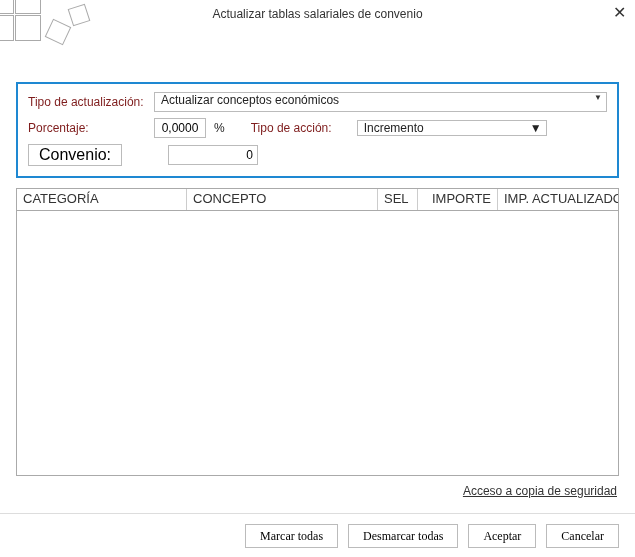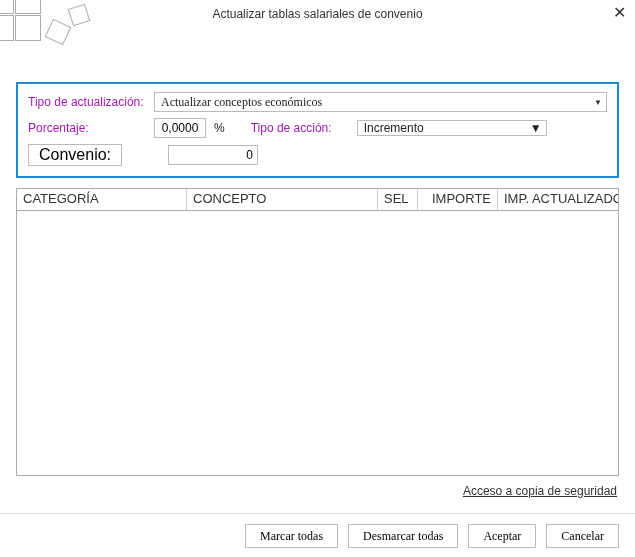--- a/index.html
+++ b/index.html
@@ -59,33 +59,31 @@
     padding: 8px 10px 10px 10px;
   }
   .row {
     display: flex;
     align-items: center;
     margin-bottom: 6px;
     gap: 6px;
   }
   .row:last-child { margin-bottom: 0; }
   .lbl {
-    color: #a21caf;
+    color: #7f1d1d;
   }
   .lbl1 { width: 120px; }
   .select {
     flex: 1;
     display: flex;
-    align-items: center;
     justify-content: space-between;
     border: 1px solid #bbb;
     height: 20px;
     padding: 0 4px 0 6px;
     background: #fff;
-    font-family: Liberation Serif, serif;
   }
   .select .caret {
     font-size: 8px;
     color: #333;
   }
   .input-num {
     border: 1px solid #bbb;
     height: 20px;
     line-height: 18px;
     text-align: right;

